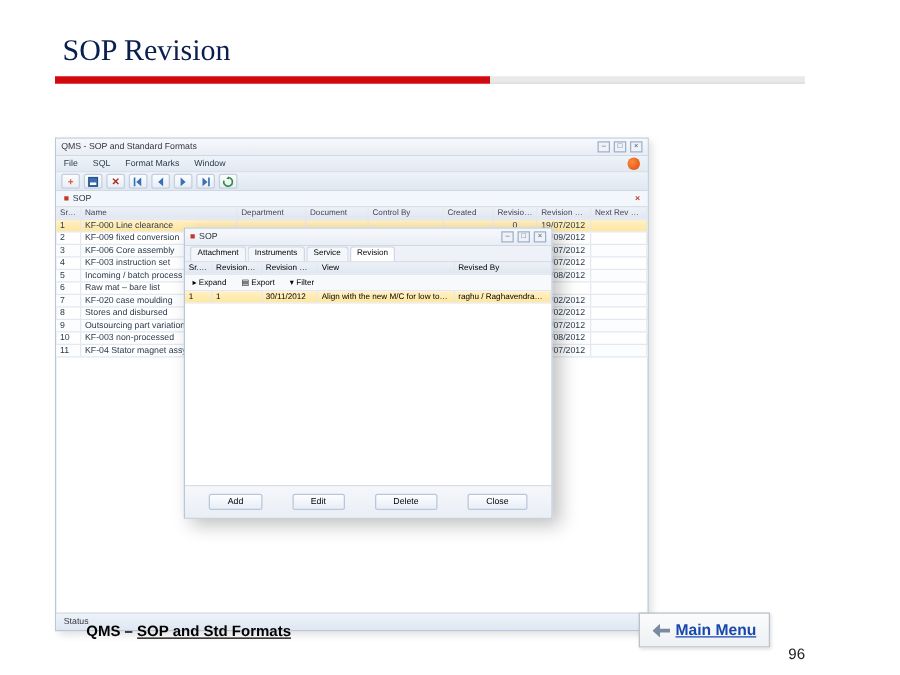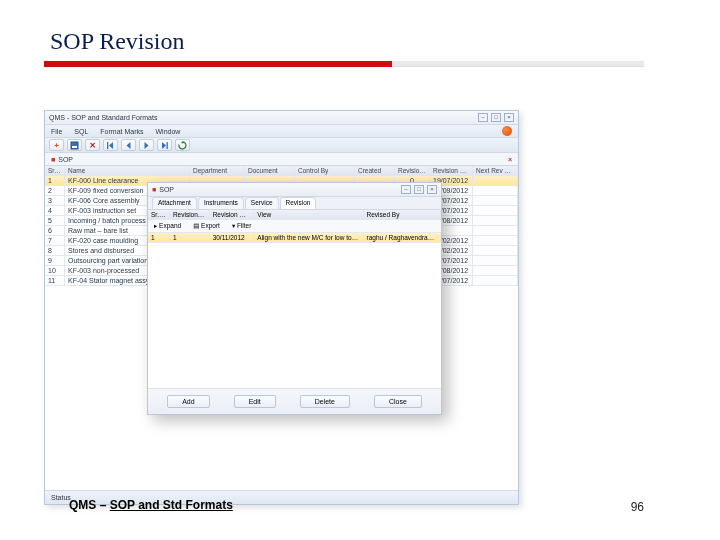--- a/index.html
+++ b/index.html
@@ -46,21 +46,21 @@
   .btn { border:1px solid #b9c7db; border-radius:2px; padding:2px 14px; background:linear-gradient(#fbfdff,#e8eef7);}
 
   .app-body { height:204px; position:relative; }
   .statusbar { height:14px; border-top:1px solid #cfd8e4; background:linear-gradient(#eef3f9,#e0e7f1); padding:0 6px; display:flex; align-items:center; font-size:7px; color:#334;}
 
   .footer { position:absolute; left:0; bottom:28px; width:100%; padding: 0 69px; display:flex; align-items:center; }
   .footer-left { font-size:12px; font-weight:bold; }
   .main-menu-box { position:absolute; right:72px; bottom:22px; border:1px solid #b9c1cb; padding:4px 10px; background:linear-gradient(#fcfcfd,#eef0f3); box-shadow: 1px 1px 3px rgba(0,0,0,.15);}
   .main-menu-box a { font-size:12.5px; font-weight:bold; color:#1648b0; text-decoration:underline; }
   .main-menu-box svg { vertical-align:-2px;}
-  .pageno { position:absolute; right:44px; bottom:26px; font-size:12px; color:#222; }
+  .pageno { position:absolute; right:44px; bottom:10px; font-size:12px; color:#222; }
 </style>
 </head>
 <body>
 
 <div class="slide">
   <div class="title">SOP Revision</div>
   <div class="hr">
       <div class="red"></div>
       <div class="gray"></div>
     </div>
@@ -312,14 +312,20 @@
         <div class="btn">Close</div>
       </div>
     </div>
   </div>
 
   <div class="footer">
     <span class="footer-left">
       <span>QMS – </span><u style="color:#000;">SOP and Std Formats</u>
     </span>
   </div>
+  <div class="main-menu-box">
+    <svg width="14" height="11">
+        <path d="M6 0 L0 5.5 L6 11 L6 7 L14 7 L14 4 L6 4 Z" fill="#7a8aa0"></path>
+      </svg>
+    <a href="#">Main Menu</a>
+  </div>
   <div class="pageno">96</div>
 </div>
 
 </body></html>

